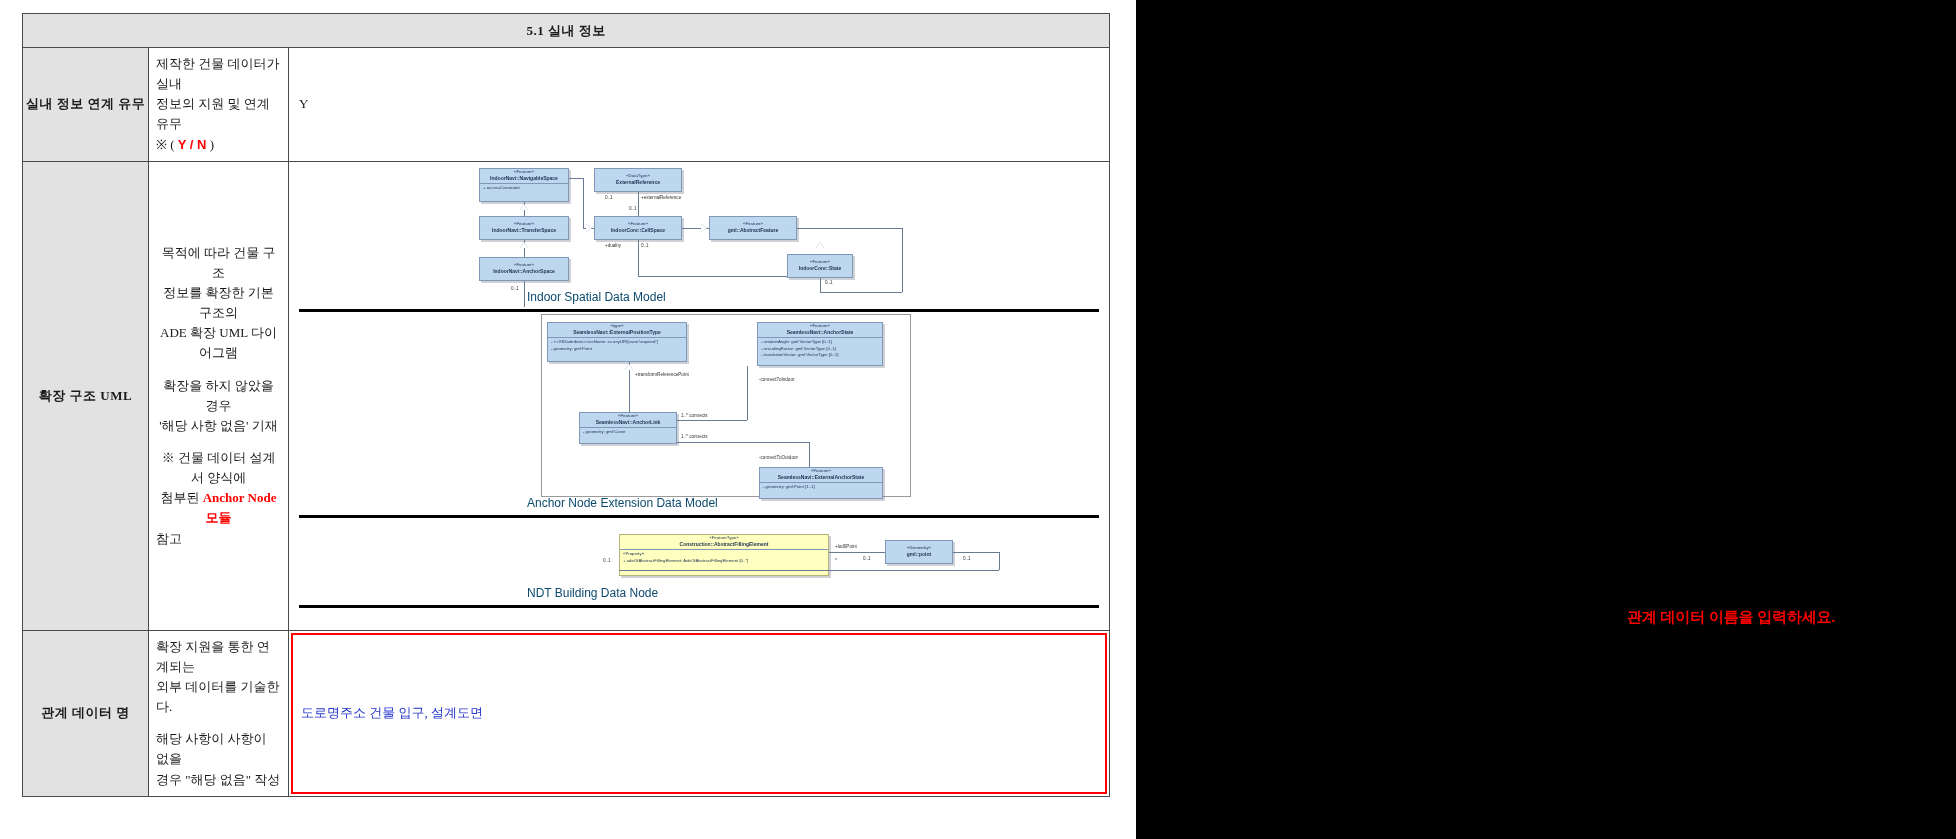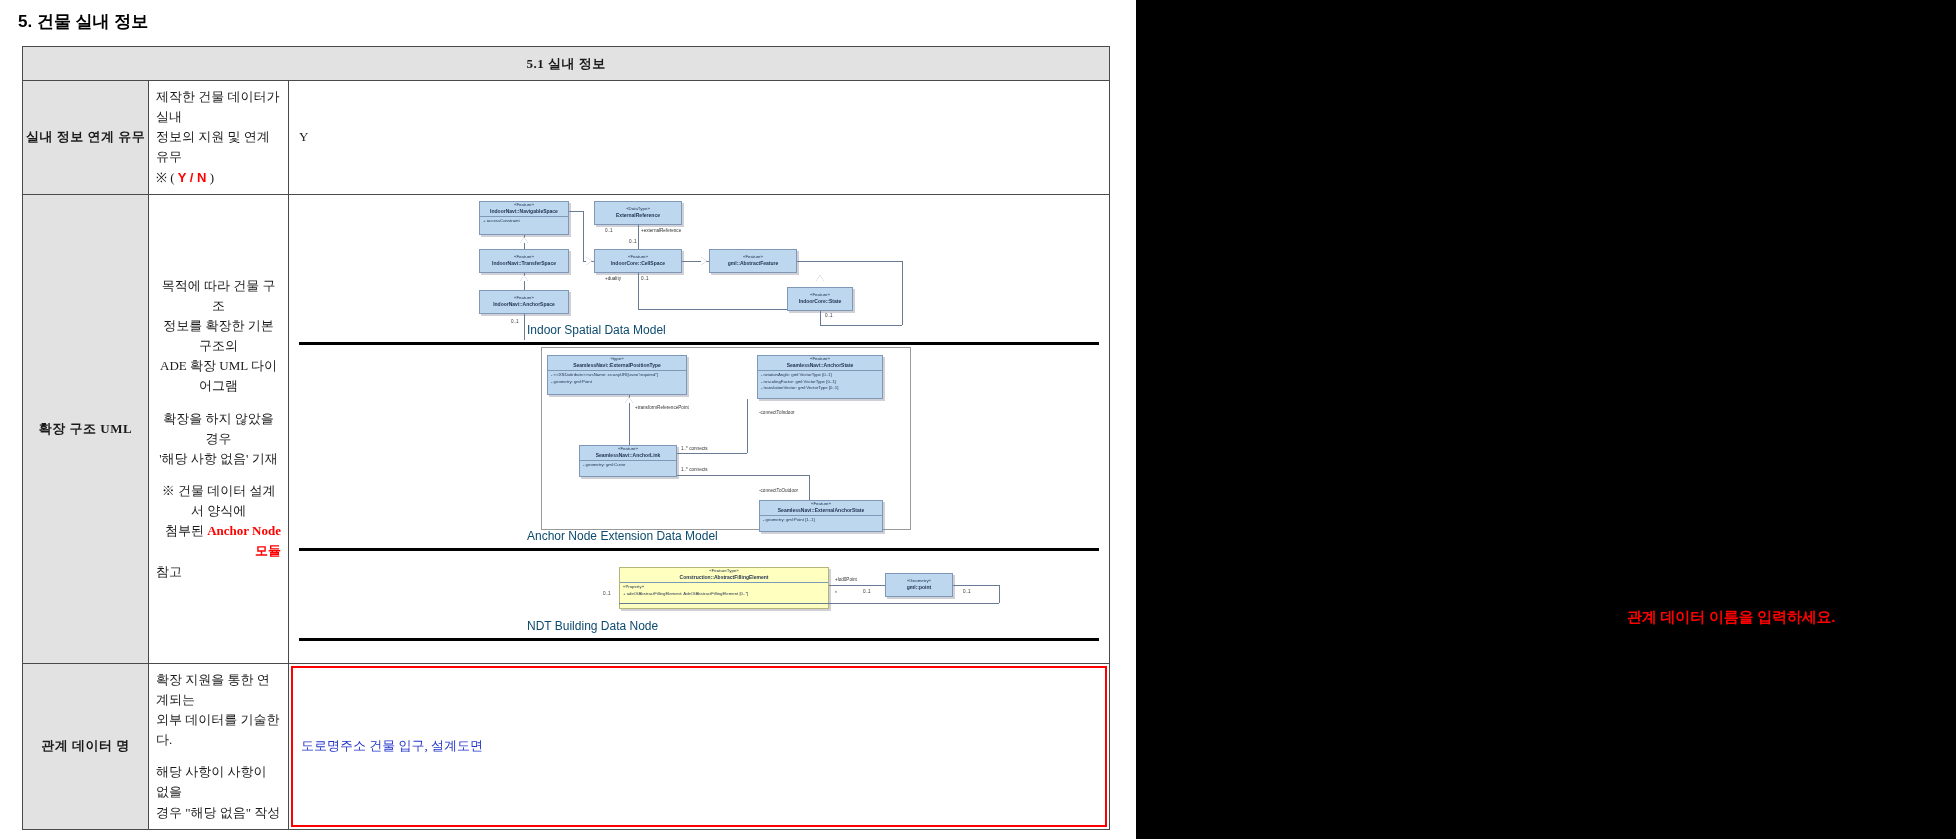--- a/index.html
+++ b/index.html
@@ -187,21 +187,20 @@
     font-size: 13px;
   }
 </style>
 </head>
 <body>
 
 <div class="page">
 
   <div class="doc">
 
-    <div class="heading">5. 건물 실내 정보</div>
 
     <table class="main">
       <colgroup>
         <col style="width:126px">
         <col style="width:140px">
         <col>
       </colgroup>
       <tbody>
         <tr>
           <td class="tbl-title" colspan="3">5.1 실내 정보</td>
@@ -221,21 +220,21 @@
           <td class="lbl">확장 구조 UML</td>
           <td class="desc mid desc-center">
             <div>목적에 따라 건물 구조</div>
             <div>정보를 확장한 기본 구조의</div>
             <div>ADE 확장 UML 다이어그램</div>
             <div class="spacer-line"></div>
             <div>확장을 하지 않았을 경우</div>
             <div>'해당 사항 없음' 기재</div>
             <div class="spacer-line"></div>
             <div style="text-align:center">※ 건물 데이터 설계서 양식에</div>
-            <div style="text-align:right"><span>첨부된 </span><span class="redtxt">Anchor Node 모듈</span></div>
+            <div style="text-align:center"><span>첨부된 </span><span class="redtxt">Anchor Node 모듈</span></div>
             <div style="text-align:left">참고</div>
           </td>
 
           <td class="uml-cell">
             <div class="uml-canvas">
 
               <div class="umlbox" style="left:190px; top:6px; width:90px; height:34px;">
                 <span class="st">«Feature»</span>
                 <span class="nm">IndoorNavi::NavigableSpace</span>
                 <div class="attrs">+    accessConstraint</div>

